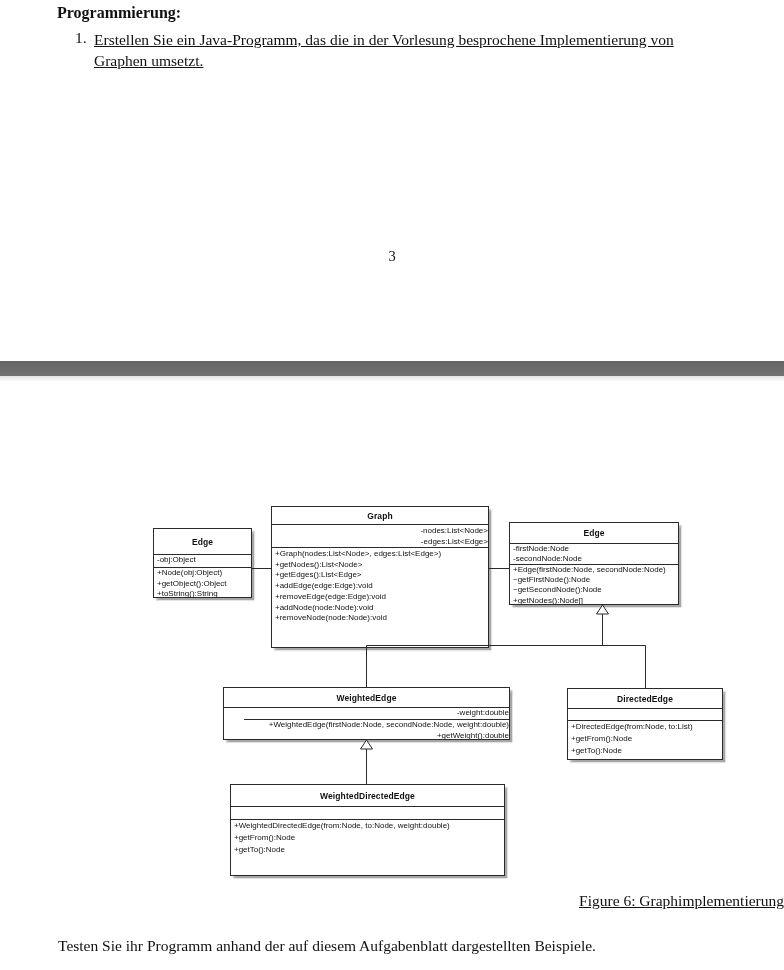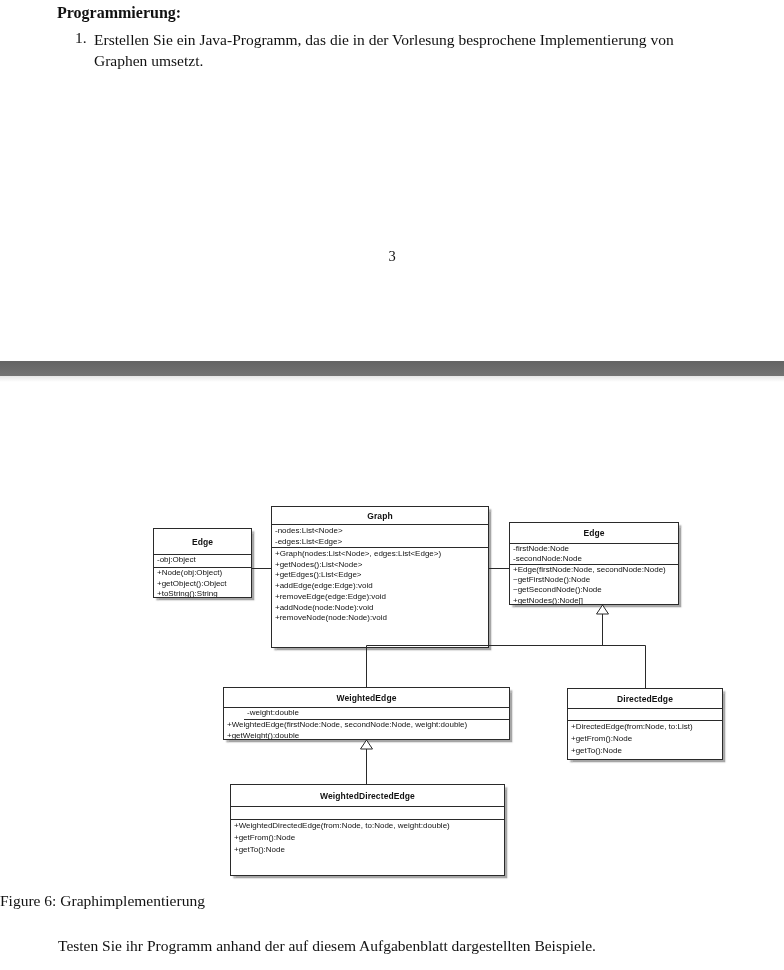--- a/index.html
+++ b/index.html
@@ -18,21 +18,21 @@
     font-size: 16px; font-weight: bold;
   }
   .list-number {
     position: absolute; left: 75px; top: 29px;
     font-size: 15.5px;
   }
   .list-text {
     position: absolute; left: 94px; top: 29px;
     font-size: 15.5px; line-height: 21px;
   }
-  .list-text .tline { white-space: nowrap; }
+  .list-text .tline { white-space: nowrap; text-decoration: underline; }
   .page-number {
     position: absolute; left: 0; top: 248px; width: 784px;
     text-align: center; font-size: 14.5px;
   }
 
   
   .separator {
     position: absolute; left: 0; top: 361px; width: 784px; height: 15px;
     background: linear-gradient(#646464, #737373);
   }
@@ -66,30 +66,30 @@
     font-size: 8px; line-height: 10.5px;
     padding-left: 3px; white-space: nowrap;
   }
 
   .c-node   { left: 153px; top: 528px; width: 99px;  height: 70px; }
   .c-node .uml-title   { height: 26px; }
   .c-node .uml-attrs   { height: 13px; }
 
   .c-graph  { left: 271px; top: 506px; width: 218px; height: 142px; }
   .c-graph .uml-title  { height: 18px; }
-  .c-graph .uml-attrs  { height: 23px; padding-top: 1px; }
+  .c-graph .uml-attrs  { height: 23px; padding-top: 1px; text-align: right; }
   .c-graph .uml-methods{ padding-top: 1px; }
   .c-graph .uml-row    { line-height: 10.7px; }
 
   .c-edge   { left: 509px; top: 522px; width: 170px; height: 83px; }
   .c-edge .uml-title   { height: 21px; }
   .c-edge .uml-attrs   { height: 21px; }
   .c-edge .uml-row     { line-height: 10.2px; }
 
-  .c-wedge  { left: 223px; top: 687px; width: 287px; height: 53px; }
+  .c-wedge  { left: 223px; top: 687px; width: 287px; height: 53px; text-align: right; }
   .c-wedge .uml-title  { height: 20px; }
   .c-wedge .uml-attrs  { height: 12px; margin-left: 20px; }
 
   .c-dedge  { left: 567px; top: 688px; width: 156px; height: 72px; }
   .c-dedge .uml-title  { height: 20px; }
   .c-dedge .uml-attrs  { height: 12px; }
   .c-dedge .uml-row    { line-height: 11.8px; }
 
   .c-wdedge { left: 230px; top: 784px; width: 275px; height: 92px; }
   .c-wdedge .uml-title { height: 22px; }
@@ -97,21 +97,21 @@
   .c-wdedge .uml-row   { line-height: 12px; }
 
   .connector-layer {
     position: absolute; left: 0; top: 0;
     pointer-events: none;
   }
 
   
   .figure-caption {
     position: absolute; left: 0; top: 892px; width: 784px;
-    text-align: left; font-size: 15.5px;
+    text-align: right; font-size: 15.5px; text-decoration: underline;
   }
   .closing-text {
     position: absolute; left: 58px; top: 937px;
     font-size: 15.5px; white-space: nowrap;
   }
 </style>
 </head>
 <body>
 
 <div class="heading">Programmierung:</div>

